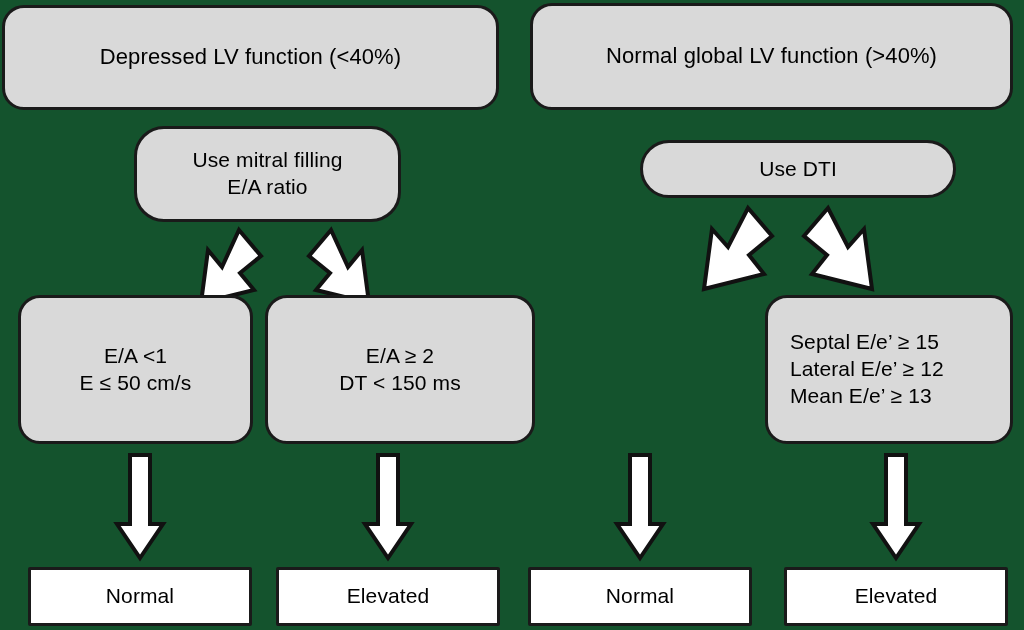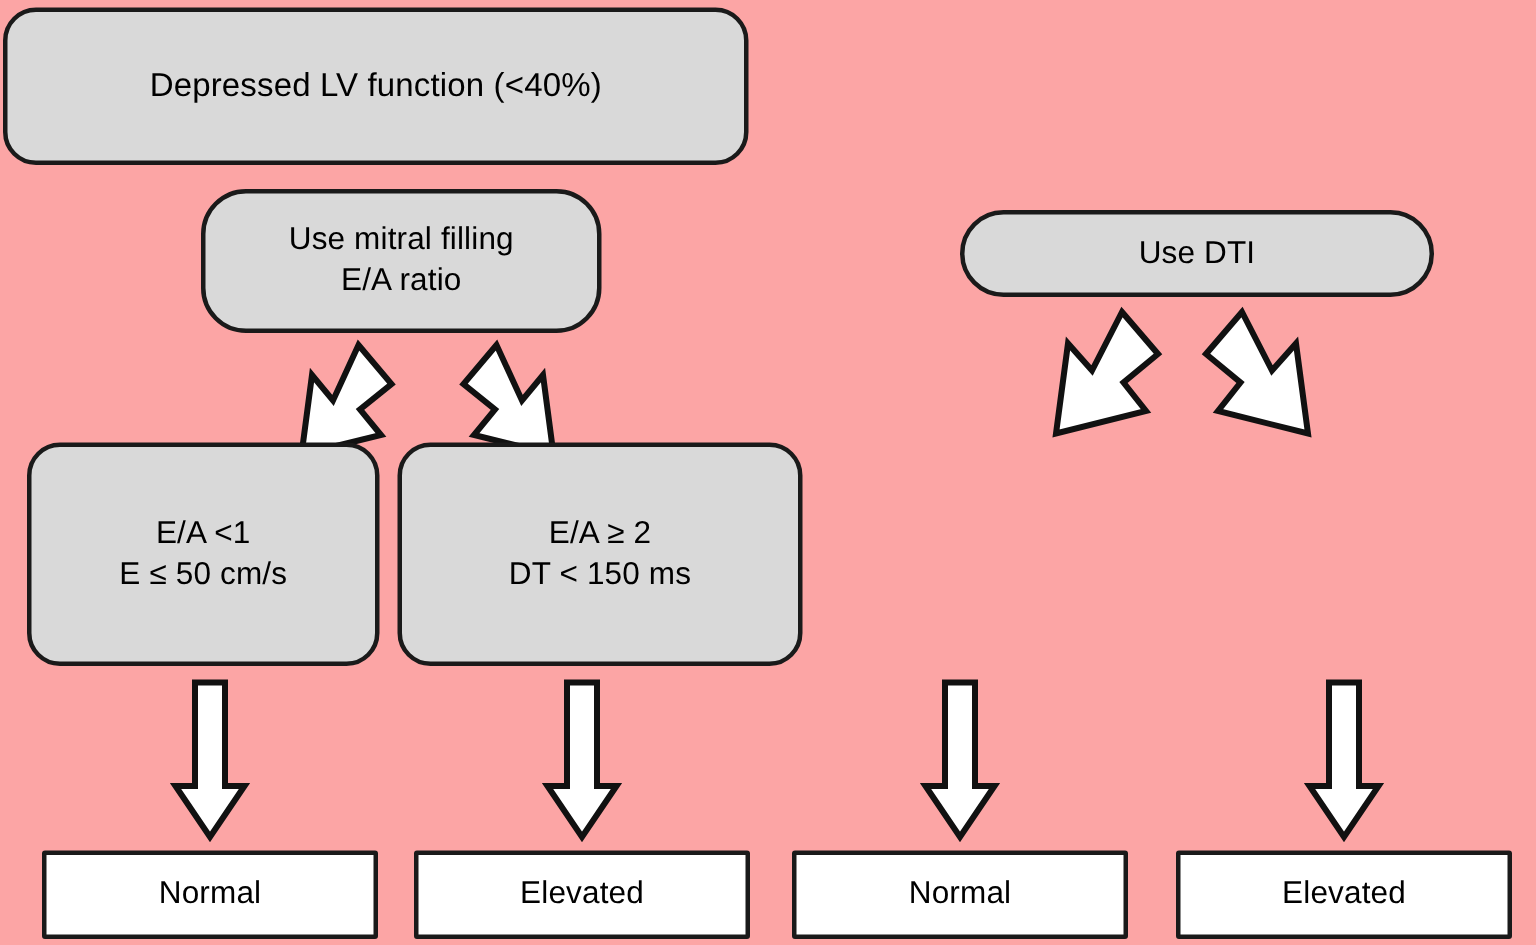--- a/index.html
+++ b/index.html
@@ -8,21 +8,21 @@
     padding: 0;
     background: #ffffff;
   }
   body {
     font-family: "Liberation Sans", sans-serif;
   }
   #canvas {
     position: relative;
     width: 1024px;
     height: 630px;
-    background: #fca5a5;
+    background: #14532d;
     overflow: hidden;
   }
   .node {
     position: absolute;
     box-sizing: border-box;
     display: flex;
     align-items: center;
     justify-content: center;
     text-align: center;
     border: 3px solid #1a1a1a;
@@ -69,20 +69,21 @@
     stroke-linejoin: miter;
   }
 </style>
 </head>
 <body>
 
 <div id="canvas">
 
   <div class="node filled lvl1" style="left:2px; top:5px; width:497px; height:105px;">Depressed LV function (&lt;40%)</div>
 
+  <div class="node filled lvl1" style="left:530px; top:3px; width:483px; height:107px;">Normal global LV function (&gt;40%)</div>
 
   <div class="node filled lvl2" style="left:134px; top:126px; width:267px; height:96px;">Use mitral filling
 E/A ratio</div>
 
   <div class="node filled lvl2" style="left:640px; top:140px; width:316px; height:58px;">Use DTI</div>
 
   <svg class="arrow" style="left:140px; top:226px;" width="160" height="92" viewBox="0 0 160 92">
     <path d="M 99 4 L 121 30 L 100 47 L 114 64 L 61 77 L 68 24 L 82 41 Z"></path>
   </svg>
 
@@ -98,20 +99,23 @@
     <path d="M 33 4 L 9 32 L 32 51 L 17 70 L 77 85 L 69 25 L 53 43 Z"></path>
   </svg>
 
   <div class="node filled lvl3" style="left:18px; top:295px; width:235px; height:149px;">E/A &lt;1
 E ≤ 50 cm/s</div>
 
   <div class="node filled lvl3" style="left:265px; top:295px; width:270px; height:149px;">E/A ≥ 2
 DT &lt; 150 ms</div>
 
 
+  <div class="node filled lvl3 leftalign" style="left:765px; top:295px; width:248px; height:149px;">Septal E/e’ ≥ 15
+Lateral E/e’ ≥ 12
+Mean E/e’ ≥ 13</div>
 
   <svg class="arrow" style="left:110px; top:452px;" width="60" height="110" viewBox="0 0 60 110">
     <path d="M 20 3 L 40 3 L 40 72 L 53 72 L 30 106 L 7 72 L 20 72 Z"></path>
   </svg>
 
   <svg class="arrow" style="left:358px; top:452px;" width="60" height="110" viewBox="0 0 60 110">
     <path d="M 20 3 L 40 3 L 40 72 L 53 72 L 30 106 L 7 72 L 20 72 Z"></path>
   </svg>
 
   <svg class="arrow" style="left:610px; top:452px;" width="60" height="110" viewBox="0 0 60 110">

